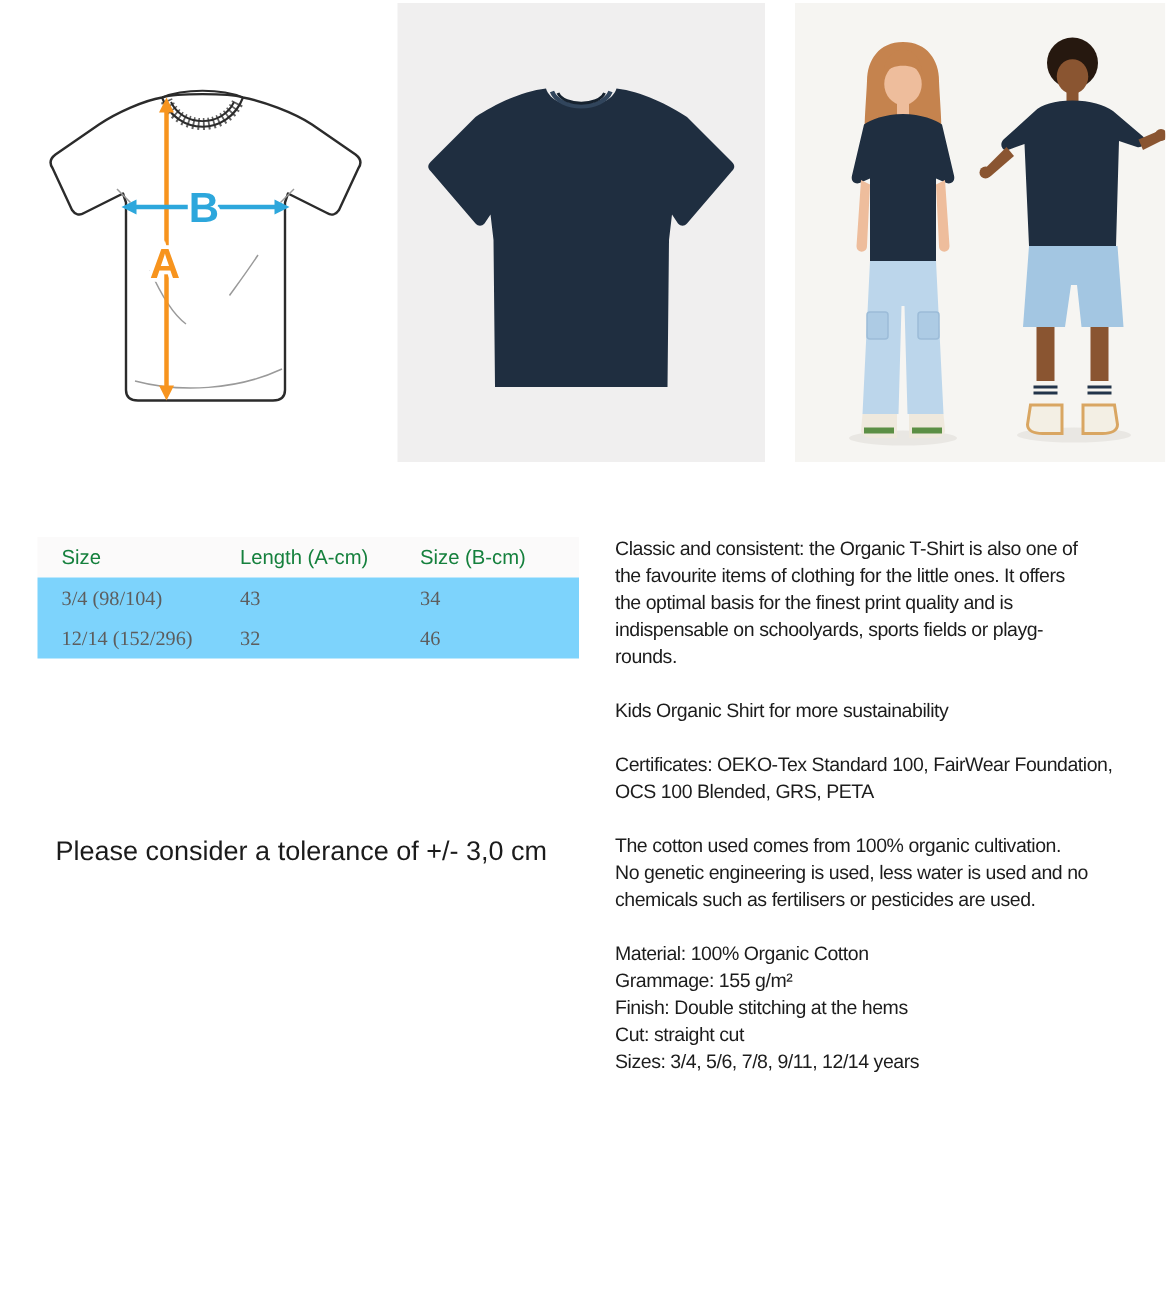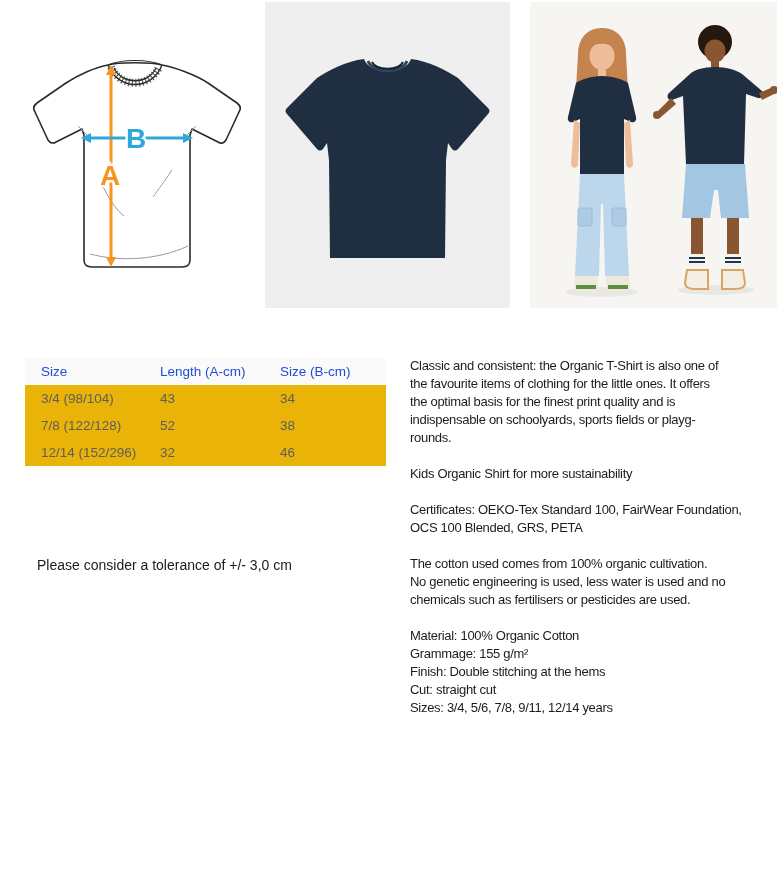--- a/index.html
+++ b/index.html
@@ -10,25 +10,25 @@
   .img-panel{position:absolute;top:2px;height:306px;}
   .panel-diagram{left:0;width:260px;background:#ffffff;}
   .panel-product{left:265px;width:245px;background:#f0efef;}
   .panel-kids{left:530px;width:247px;background:#f6f5f2;}
   .img-panel svg{display:block;width:100%;height:100%;}
 
   
   .size-table{position:absolute;left:25px;top:358px;width:361px;font-size:13.5px;color:#5d5d5d;}
   .t-row{display:grid;grid-template-columns:119px 120px 122px;height:27px;align-items:center;
          padding-left:16px;box-sizing:border-box;}
-  .t-head{background:#fbfafa;color:#1d4ed8;}
-  .t-row.stripe{background:#eab308;}
+  .t-head{background:#fbfafa;color:#15803d;}
+  .t-row.stripe{background:#7dd3fc;font-family:Liberation Serif, serif;}
   .t-row.plain{background:#f7f6f5;}
 
-  .tolerance{position:absolute;left:37px;top:557px;font-size:14px;color:#1b1b1b;}
+  .tolerance{position:absolute;left:37px;top:557px;font-size:18px;color:#1b1b1b;}
 
   
   .desc{position:absolute;left:410px;top:357px;width:400px;font-size:13px;line-height:18px;
         color:#1c1c1c;letter-spacing:-0.3px;}
   .desc p{margin:0 0 18px 0;white-space:pre-line;}
 </style>
 </head>
 <body>
 
 <div class="page">
@@ -156,25 +156,20 @@
       <span>Size</span>
       <span>Length (A-cm)</span>
       <span>Size (B-cm)</span>
     </div>
     <div class="t-row stripe">
       <span>3/4 (98/104)</span>
       <span>43</span>
       <span>34</span>
     </div>
     <div class="t-row stripe">
-      <span>7/8 (122/128)</span>
-      <span>52</span>
-      <span>38</span>
-    </div>
-    <div class="t-row stripe">
       <span>12/14 (152/296)</span>
       <span>32</span>
       <span>46</span>
     </div>
   </div>
 
   <div class="tolerance">Please consider a tolerance of +/- 3,0 cm</div>
 
   <div class="desc">
     <p>Classic and consistent: the Organic T-Shirt is also one of

